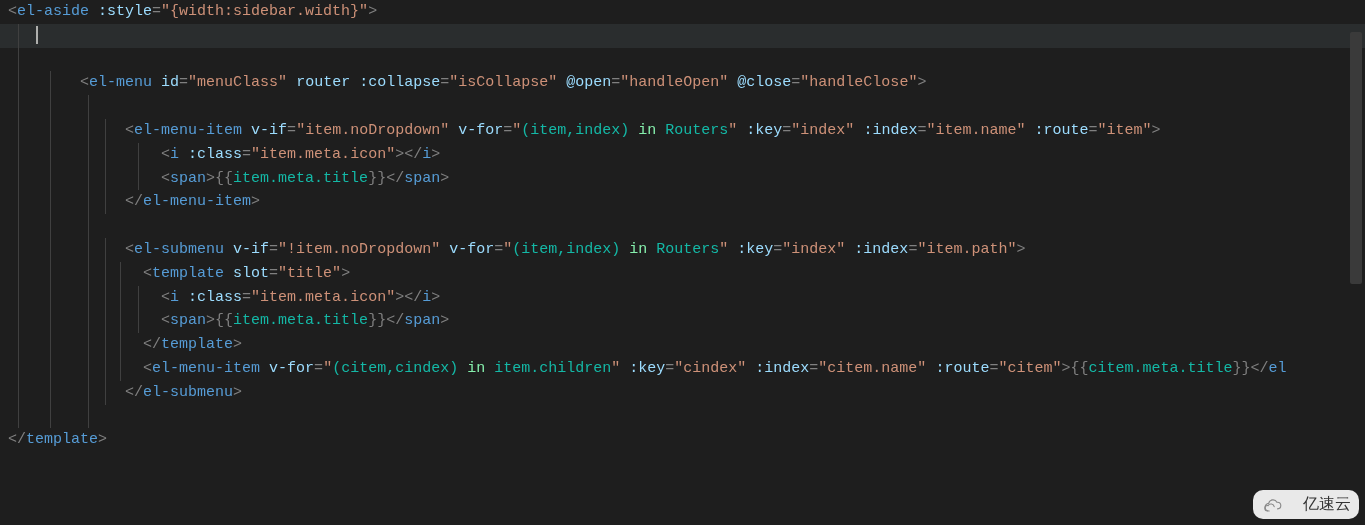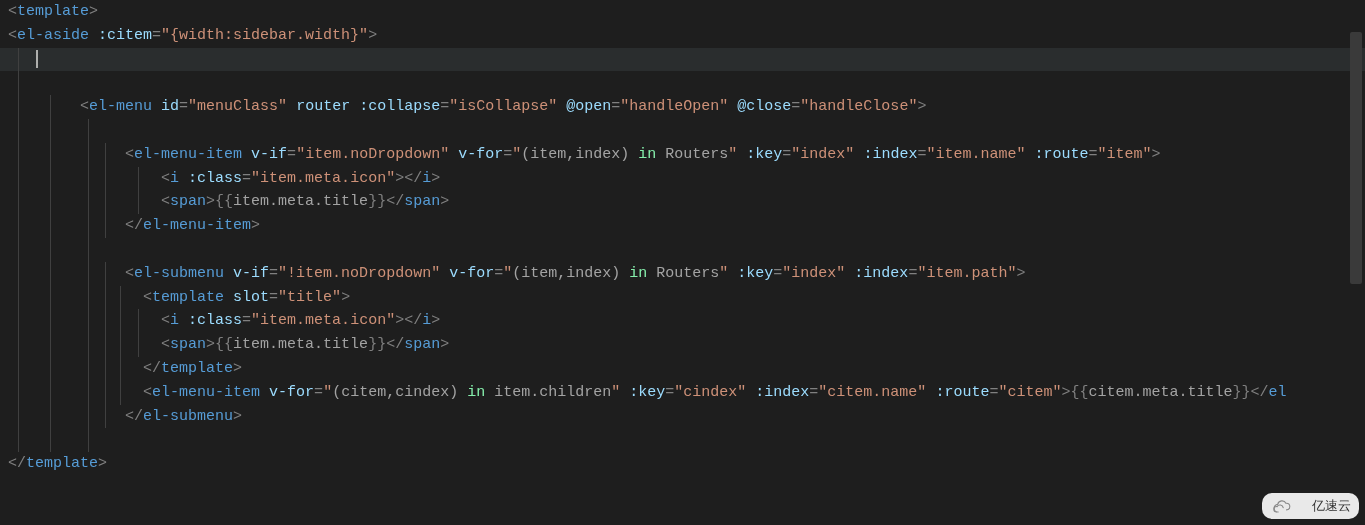--- a/index.html
+++ b/index.html
@@ -6,35 +6,34 @@
   .editor{position:relative;width:1365px;height:525px;background:#1e1e1e;box-sizing:border-box}
   .line{height:23.8px;line-height:23.8px;white-space:pre;padding-left:8px;position:relative}
   .line.hl{background:#2a2d2e}
   .indent-guide{position:absolute;top:0;bottom:0;border-left:1px solid #404040}
   .g1{left:18px}.g2{left:50px}.g3{left:88px}.g4{left:105px}.g5{left:120px}.g6{left:138px}
   .punct{color:#808080}
   .tag{color:#569cd6}
   .attr{color:#9cdcfe}
   .str{color:#ce9178}
   .key{color:#86efac}
-  .ident{color:#a3a3a3}
+  .ident{color:#14b8a6}
   .txt{color:#d4d4d4}
   .cursor{display:inline-block;width:2px;height:18px;background:#aeafad;vertical-align:middle;margin-left:1px}
-  .watermark{position:absolute;right:6px;bottom:6px;display:flex;align-items:center;gap:20px;background:rgba(255,255,255,.9);border-radius:10px;padding:4px 8px;font-family:Liberation Sans, sans-serif;font-size:13px;color:#333}
+  .watermark{position:absolute;right:6px;bottom:6px;display:flex;align-items:center;gap:20px;background:rgba(255,255,255,.9);border-radius:10px;padding:4px 8px;font-family:Liberation Sans, sans-serif;font-size:16px;color:#333}
   .watermark svg{width:22px;height:16px}
   .scrollbar{position:absolute;right:2px;top:0;width:14px;height:100%;}
   .scroll-thumb{position:absolute;right:1px;top:6%;width:12px;height:48%;background:#3a3a3a;border-radius:2px}
 </style>
 </head>
 <body>
 
 <div class="editor">
   <div id="lines-container">
-      <div class="line"><span class="punct">&lt;</span><span class="tag">template</span><span class="punct">&gt;</span></div>
-      <div class="line"><span class="punct">&lt;</span><span class="tag">el-aside</span><span class="txt"> </span><span class="attr">:citem</span><span class="punct">=</span><span class="str">"{width:sidebar.width}"</span><span class="punct">&gt;</span></div>
+      <div class="line"><span class="punct">&lt;</span><span class="tag">el-aside</span><span class="txt"> </span><span class="attr">:style</span><span class="punct">=</span><span class="str">"{width:sidebar.width}"</span><span class="punct">&gt;</span></div>
       <div class="line hl"><span class="indent-guide g1"></span><span class="txt">   </span><span class="cursor"></span></div>
       <div class="line"><span class="indent-guide g1"></span><span class="txt"></span></div>
       <div class="line"><span class="indent-guide g1"></span><span class="indent-guide g2"></span><span class="txt">        </span><span class="punct">&lt;</span><span class="tag">el-menu</span><span class="txt"> </span><span class="attr">id</span><span class="punct">=</span><span class="str">"menuClass"</span><span class="txt"> </span><span class="attr">router</span><span class="txt"> </span><span class="attr">:collapse</span><span class="punct">=</span><span class="str">"isCollapse"</span><span class="txt"> </span><span class="attr">@open</span><span class="punct">=</span><span class="str">"handleOpen"</span><span class="txt"> </span><span class="attr">@close</span><span class="punct">=</span><span class="str">"handleClose"</span><span class="punct">&gt;</span></div>
       <div class="line"><span class="indent-guide g1"></span><span class="indent-guide g2"></span><span class="indent-guide g3"></span><span class="txt"></span></div>
       <div class="line"><span class="indent-guide g1"></span><span class="indent-guide g2"></span><span class="indent-guide g3"></span><span class="indent-guide g4"></span><span class="txt">             </span><span class="punct">&lt;</span><span class="tag">el-menu-item</span><span class="txt"> </span><span class="attr">v-if</span><span class="punct">=</span><span class="str">"item.noDropdown"</span><span class="txt"> </span><span class="attr">v-for</span><span class="punct">=</span><span class="str">"</span><span class="ident">(item,index) </span><span class="key">in</span><span class="ident"> Routers</span><span class="str">"</span><span class="txt"> </span><span class="attr">:key</span><span class="punct">=</span><span class="str">"index"</span><span class="txt"> </span><span class="attr">:index</span><span class="punct">=</span><span class="str">"item.name"</span><span class="txt"> </span><span class="attr">:route</span><span class="punct">=</span><span class="str">"item"</span><span class="punct">&gt;</span></div>
       <div class="line"><span class="indent-guide g1"></span><span class="indent-guide g2"></span><span class="indent-guide g3"></span><span class="indent-guide g4"></span><span class="indent-guide g6"></span><span class="txt">                 </span><span class="punct">&lt;</span><span class="tag">i</span><span class="txt"> </span><span class="attr">:class</span><span class="punct">=</span><span class="str">"item.meta.icon"</span><span class="punct">&gt;&lt;/</span><span class="tag">i</span><span class="punct">&gt;</span></div>
       <div class="line"><span class="indent-guide g1"></span><span class="indent-guide g2"></span><span class="indent-guide g3"></span><span class="indent-guide g4"></span><span class="indent-guide g6"></span><span class="txt">                 </span><span class="punct">&lt;</span><span class="tag">span</span><span class="punct">&gt;</span><span class="punct">{{</span><span class="ident">item.meta.title</span><span class="punct">}}</span><span class="punct">&lt;/</span><span class="tag">span</span><span class="punct">&gt;</span></div>
       <div class="line"><span class="indent-guide g1"></span><span class="indent-guide g2"></span><span class="indent-guide g3"></span><span class="indent-guide g4"></span><span class="txt">             </span><span class="punct">&lt;/</span><span class="tag">el-menu-item</span><span class="punct">&gt;</span></div>
       <div class="line"><span class="indent-guide g1"></span><span class="indent-guide g2"></span><span class="indent-guide g3"></span><span class="txt"></span></div>
       <div class="line"><span class="indent-guide g1"></span><span class="indent-guide g2"></span><span class="indent-guide g3"></span><span class="indent-guide g4"></span><span class="txt">             </span><span class="punct">&lt;</span><span class="tag">el-submenu</span><span class="txt"> </span><span class="attr">v-if</span><span class="punct">=</span><span class="str">"!item.noDropdown"</span><span class="txt"> </span><span class="attr">v-for</span><span class="punct">=</span><span class="str">"</span><span class="ident">(item,index) </span><span class="key">in</span><span class="ident"> Routers</span><span class="str">"</span><span class="txt"> </span><span class="attr">:key</span><span class="punct">=</span><span class="str">"index"</span><span class="txt"> </span><span class="attr">:index</span><span class="punct">=</span><span class="str">"item.path"</span><span class="punct">&gt;</span></div>

